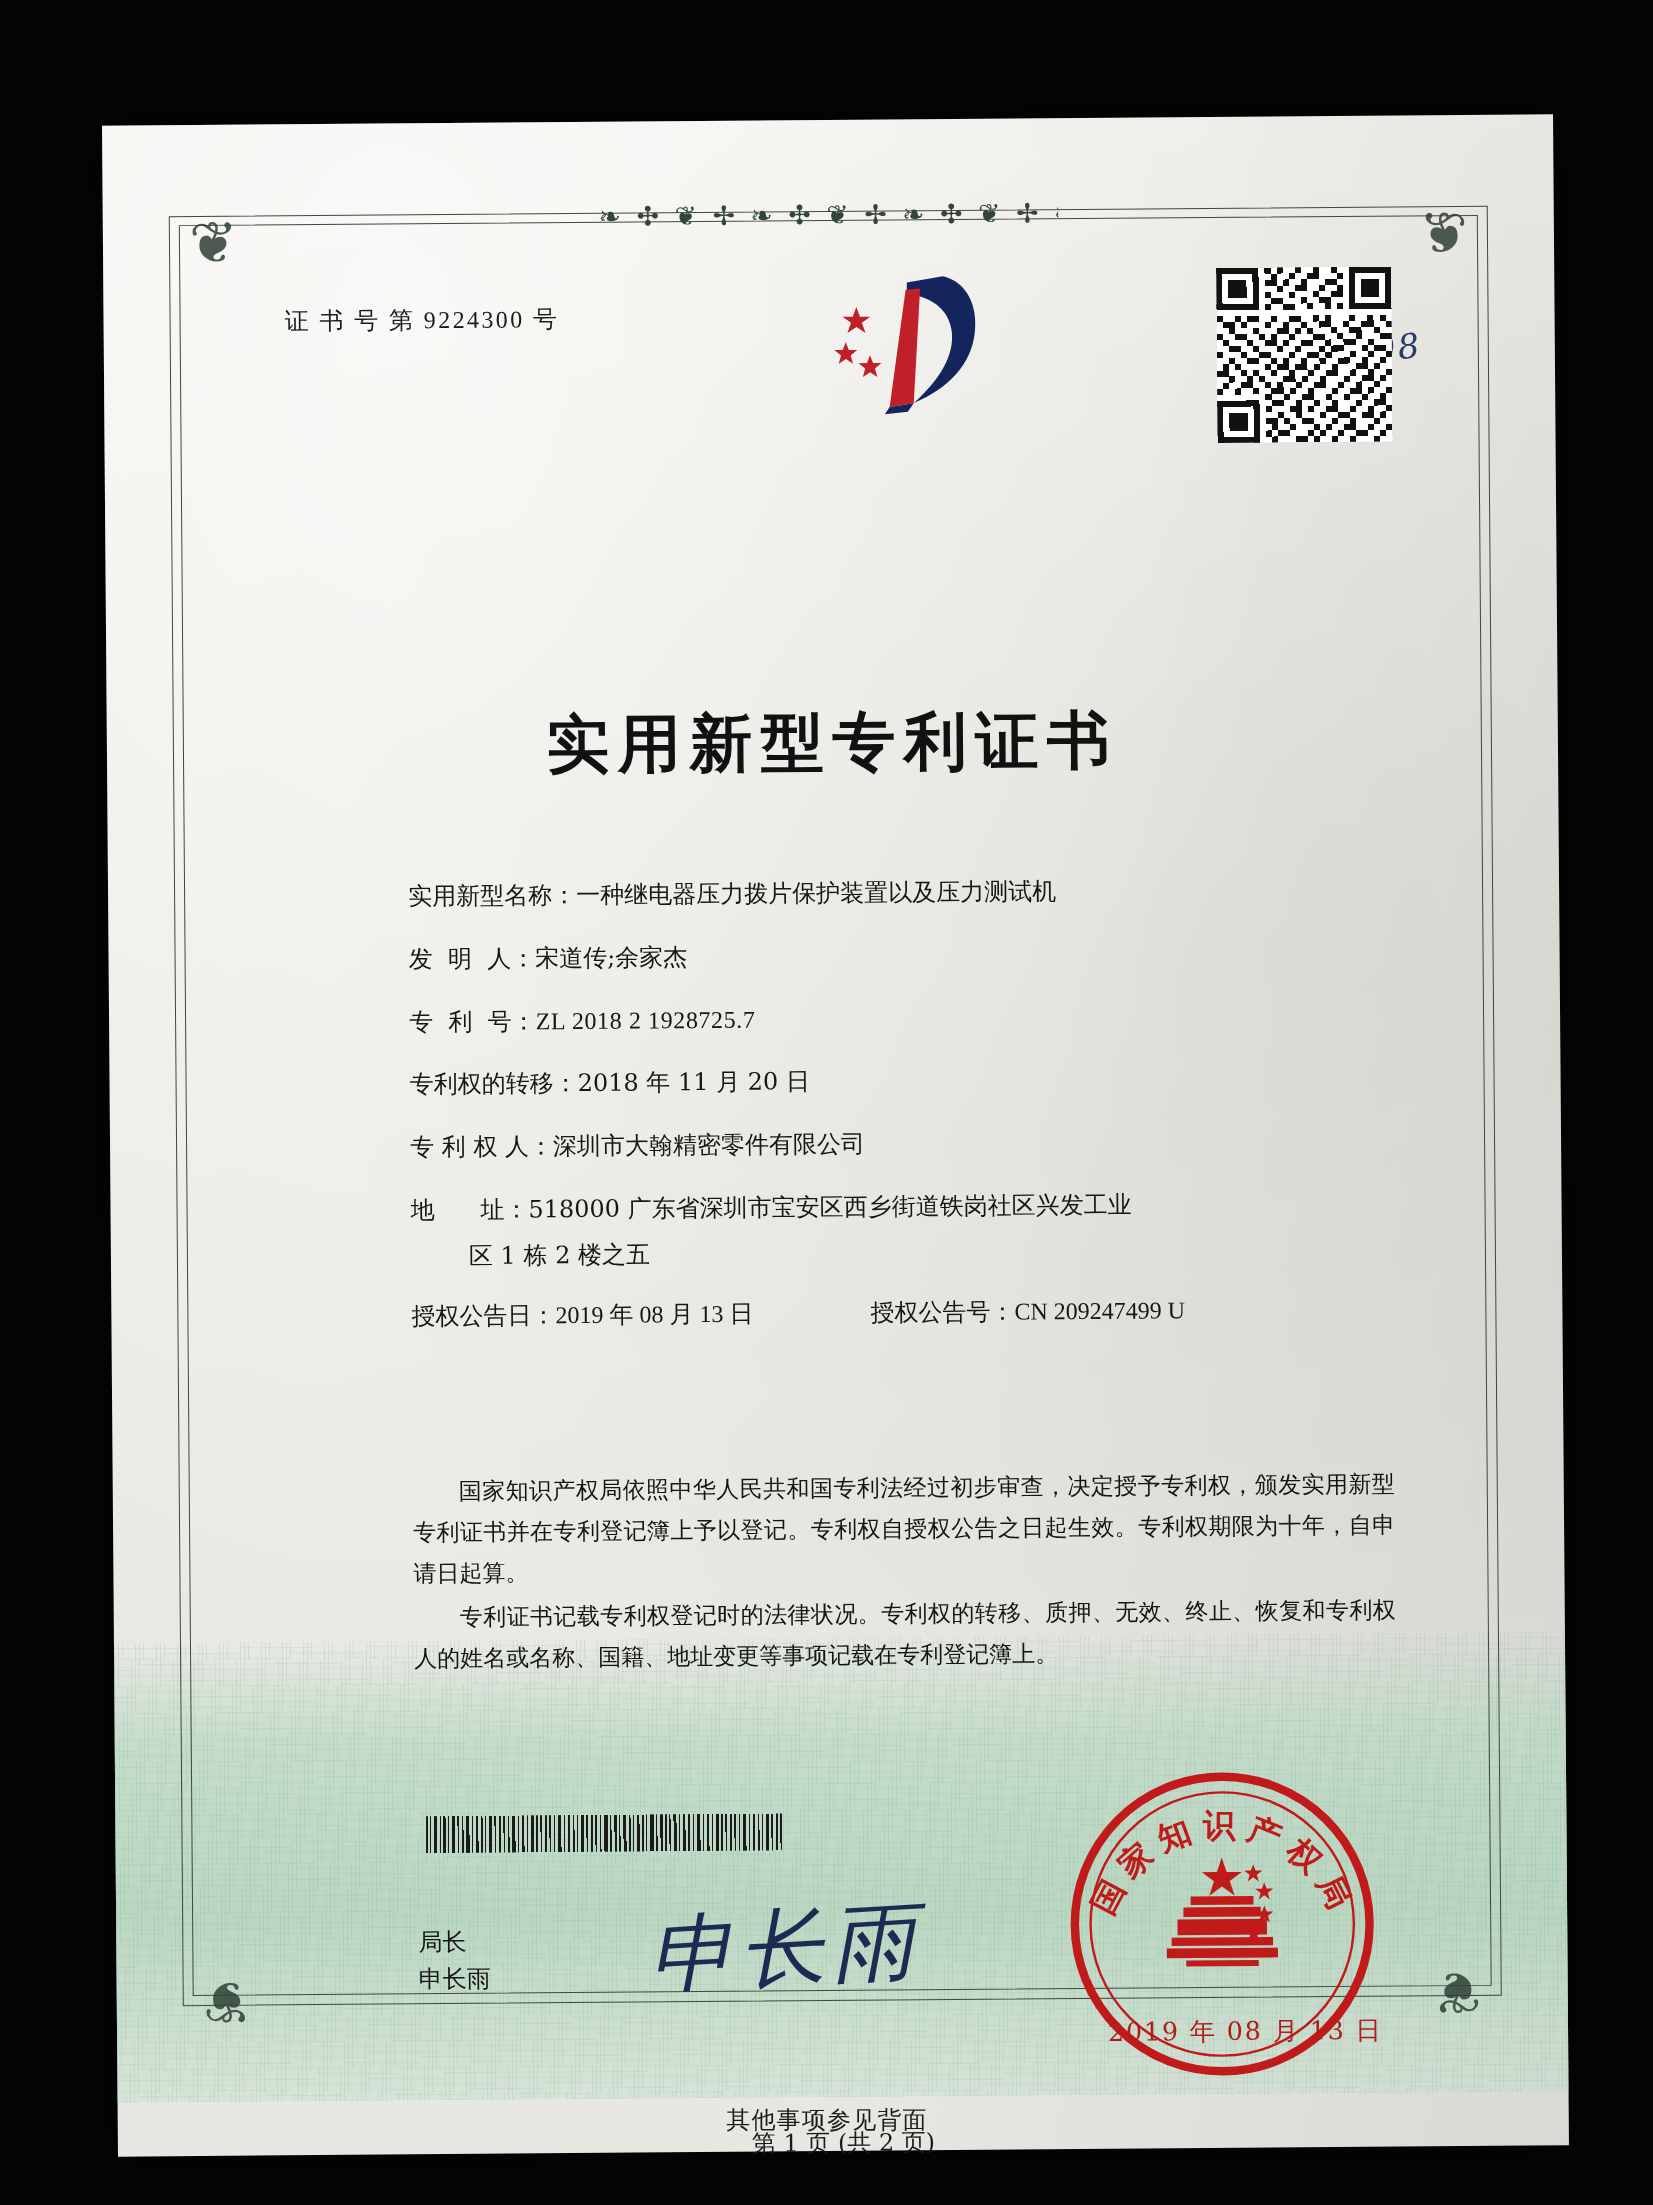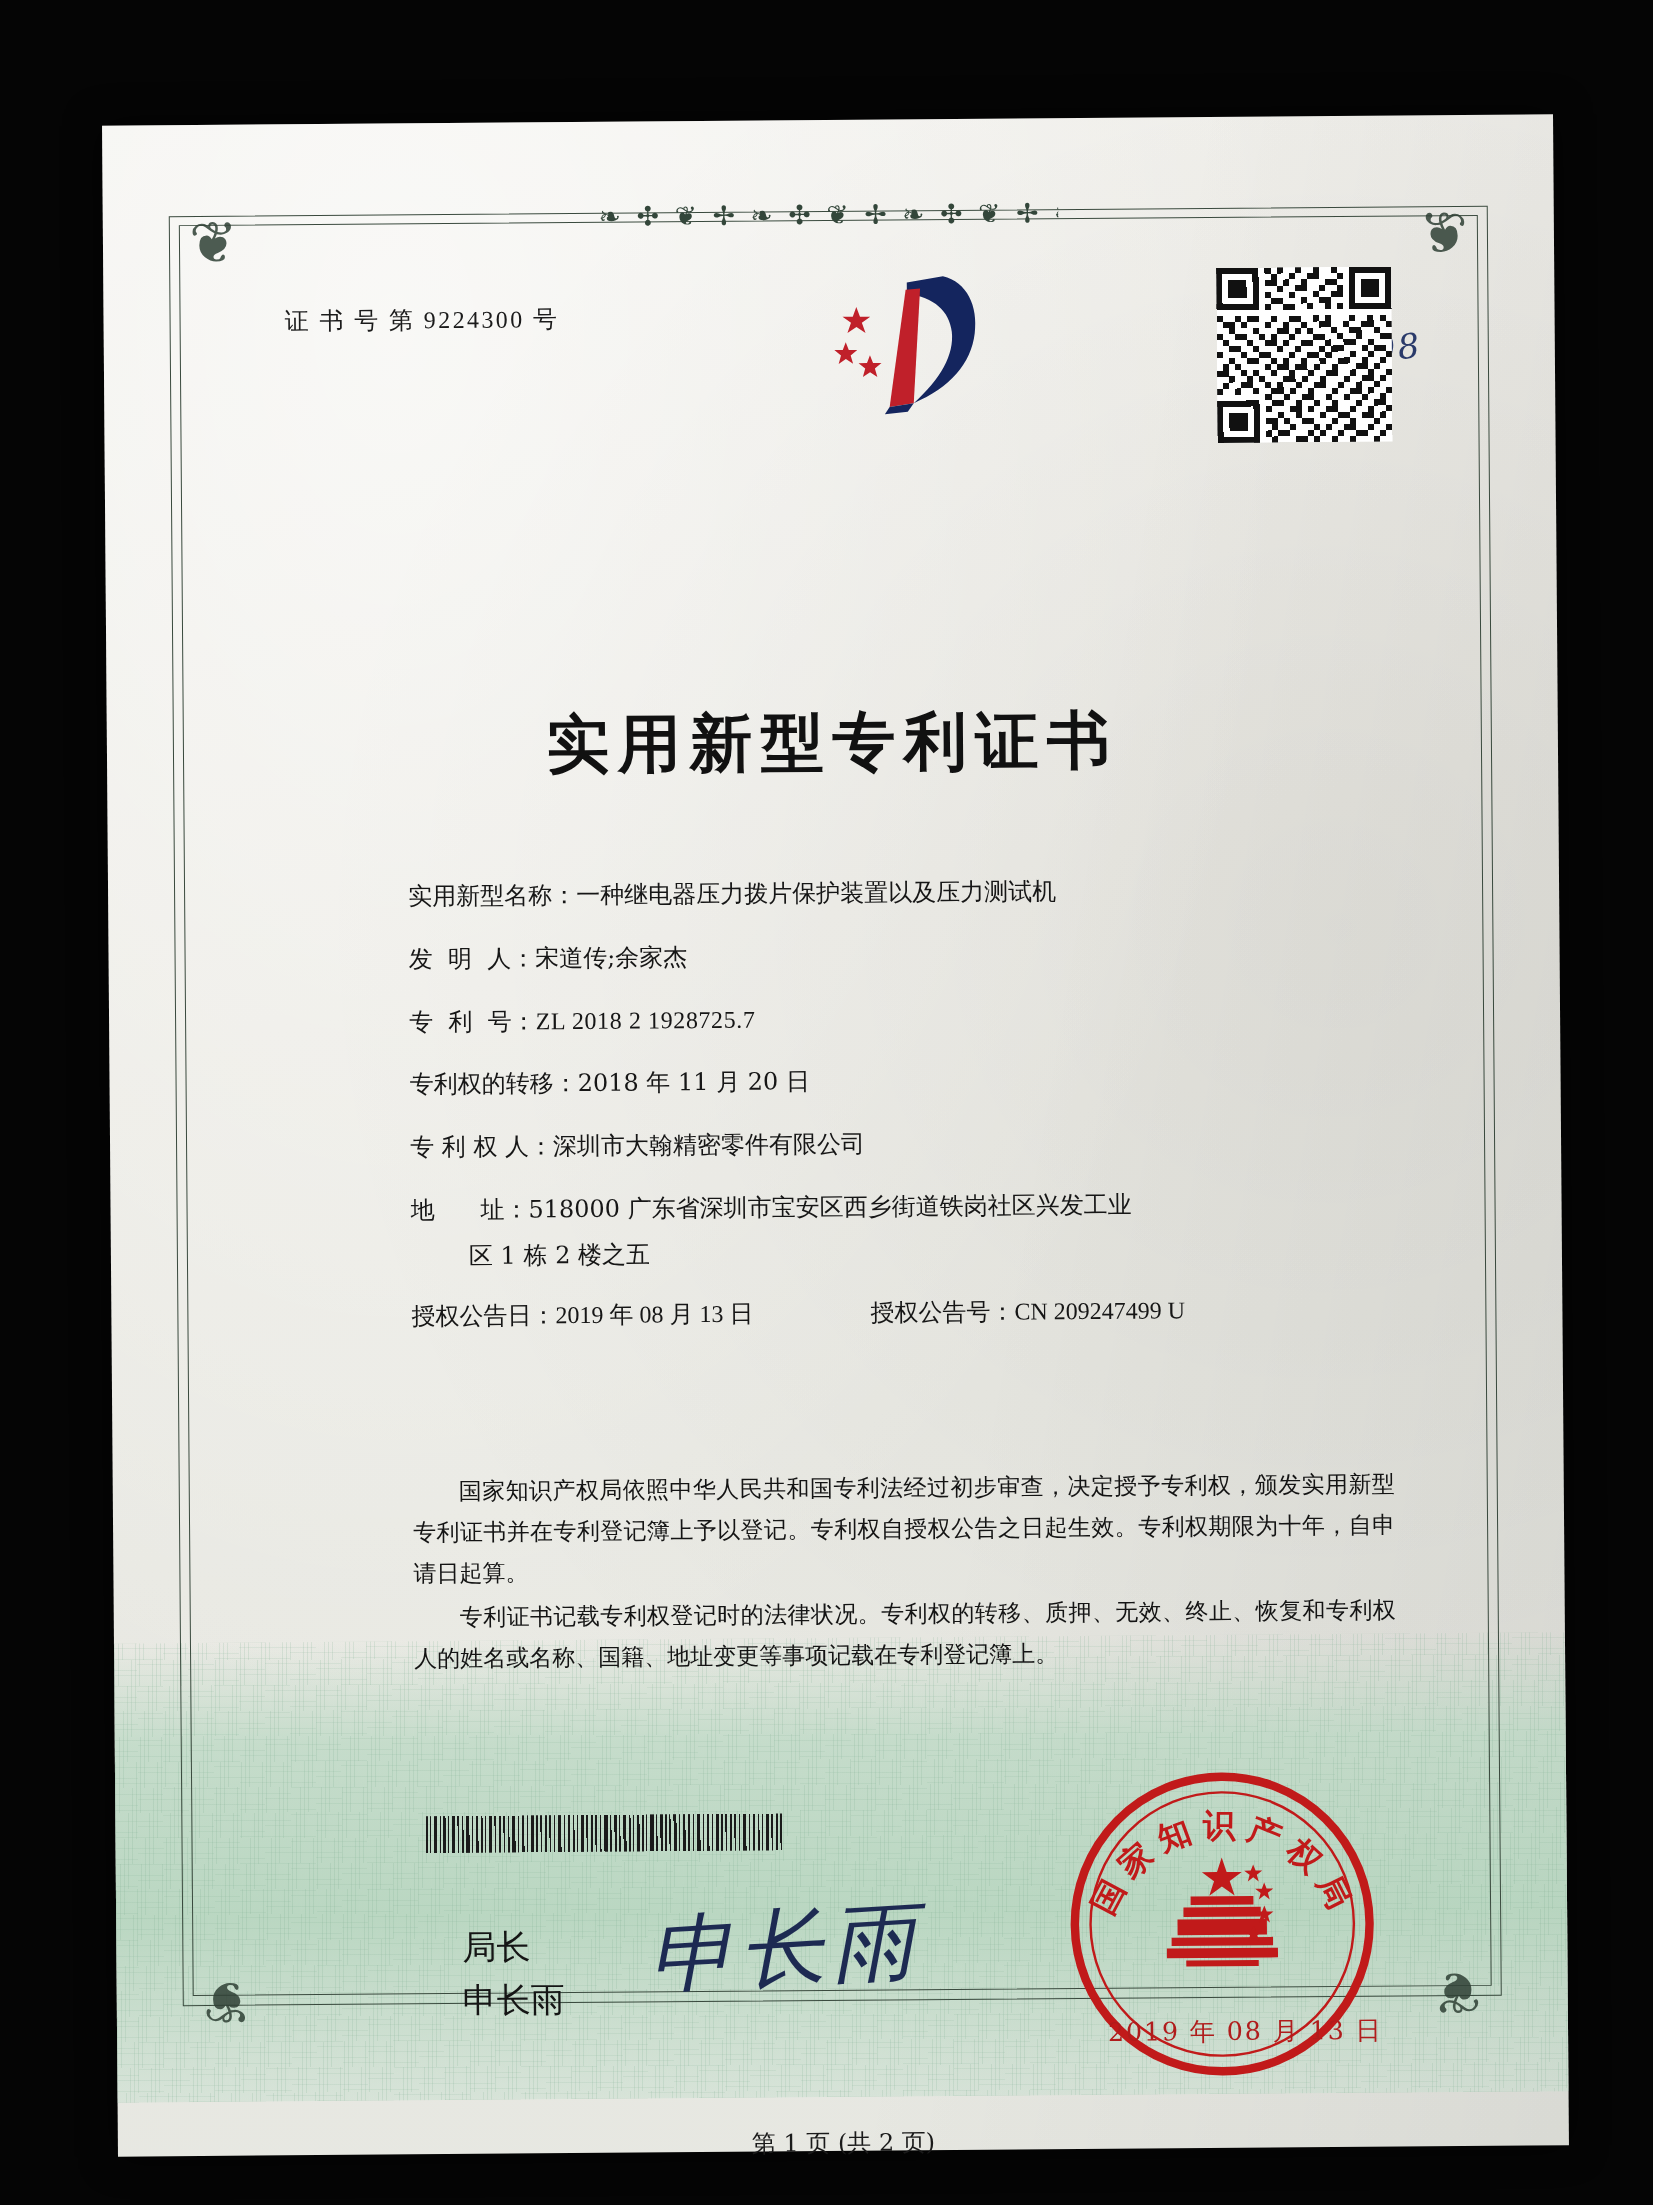--- a/index.html
+++ b/index.html
@@ -200,25 +200,24 @@
     top: 1693px;
     width: 363px;
     height: 37px;
   }
 
   
   .sig-block {
     position: absolute;
     left: 302px;
     top: 1801px;
-    font-size: 34px;
+    font-size: 24px;
     color: #151515;
     line-height: 1.55;
-    font-family: Liberation Mono, monospace;
-    margin-left: 44px;
+    font-family: Liberation Serif, serif;
   }
   .sig-script {
     position: absolute;
     left: 532px;
     top: 1771px;
     font-size: 85px;
     color: #1d2a52;
     font-style: italic;
     font-family: "DejaVu Serif", serif;
     transform: rotate(-3deg);
@@ -693,14 +692,15 @@
         <text font-family="DejaVu Serif, serif" font-size="54" font-weight="bold" fill="#c11a1a" letter-spacing="16">
           <textPath href="#arcTop" startOffset="6%">国家知识产权局</textPath>
         </text>
       </svg>
     </div>
     <div class="seal-date">2019 年 08 月 13 日</div>
 
     <div class="page-footer">第 1 页 (共 2 页)</div>
   </div>
 
+  <div class="back-note">其他事项参见背面</div>
 </div>
 
 
 </body></html>

